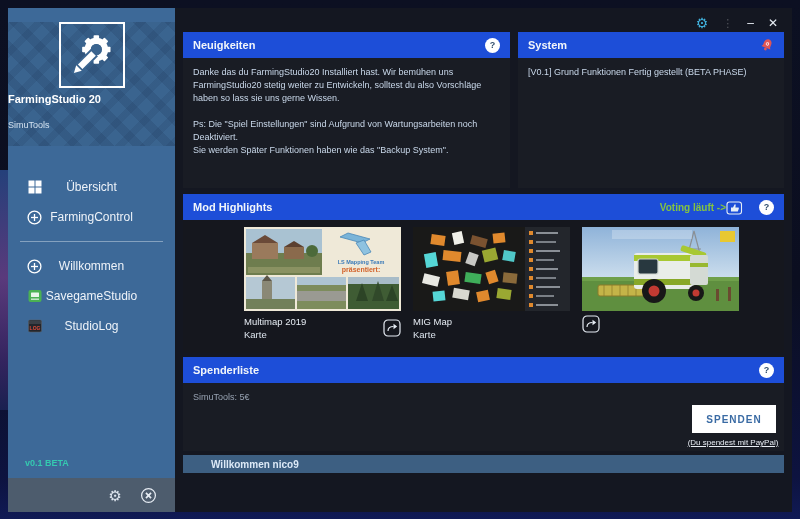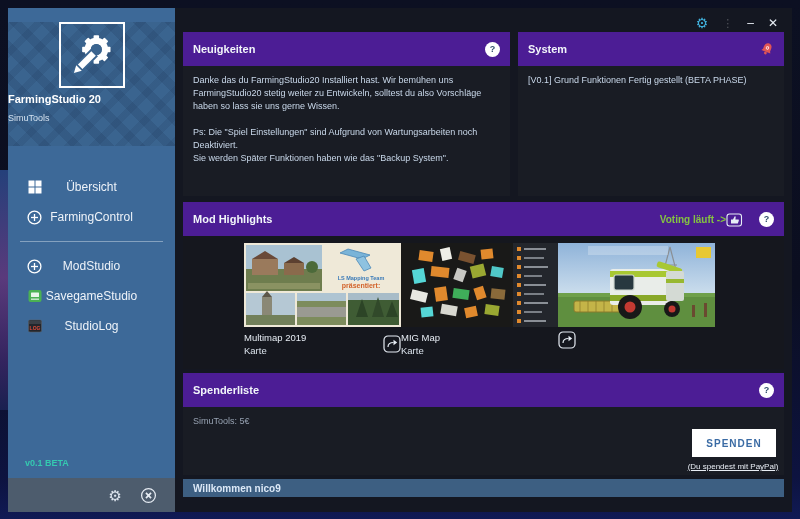--- a/index.html
+++ b/index.html
@@ -14,21 +14,21 @@
 
   
   .sidebar { position:relative; width:167px; flex:0 0 167px; background:#3d6998; }
   .logo-section { height:124px; background:#3a648f; 
     background-image:
       repeating-linear-gradient(45deg, rgba(26,48,82,.18) 0 9px, transparent 9px 22px),
       repeating-linear-gradient(-45deg, rgba(26,48,82,.14) 0 7px, transparent 7px 18px); }
   .logo-box { width:66px; height:66px; margin:14px auto 0; border:2px solid #fff; display:flex;
               align-items:center; justify-content:center; }
   .logo-title { margin-top:5px; color:#fff; font-size:11px; font-weight:bold; }
-  .logo-sub { margin-top:8px; color:#d4e2f0; font-size:9px; }
+  .logo-sub { margin-top:15px; color:#d4e2f0; font-size:9px; }
   .nav { margin-top:26px; }
   .nav-item { position:relative; height:30px; display:flex; align-items:center; cursor:pointer; }
   .nav-item .nicon { position:absolute; left:19px; width:15px; height:15px; display:flex;
                      align-items:center; justify-content:center; }
   .nav-item .nlabel { width:100%; text-align:center; color:#eef3f9; font-size:12px; }
   .nav-divider { height:1px; background:rgba(220,230,240,.45); margin:9px 12px; }
   .version { position:absolute; left:17px; bottom:44px; color:#35c9b0; font-size:9px; font-weight:bold; }
   .sidebar-footer { position:absolute; left:0; right:0; bottom:0; height:34px; background:#4d5c6d;
                     display:flex; align-items:center; justify-content:flex-end; gap:18px; padding-right:18px; }
   .footer-gear { color:#dde5ee; font-size:15px; line-height:1; cursor:pointer; }
@@ -37,58 +37,58 @@
   .main { position:relative; flex:1; background:#141721; display:flex; flex-direction:column; }
   .controls-row { height:24px; display:flex; align-items:center; justify-content:flex-end;
                   gap:14px; padding:6px 14px 0 0; }
   .ctl { font-size:12px; color:#e8eef5; line-height:1; cursor:pointer; }
   .ctl-gear { color:#41b1dd; font-size:14px; }
   .ctl-dots { color:rgba(255,255,255,.25); font-size:11px; cursor:default; }
   .page-title-row { height:36px; display:flex; align-items:center; padding-left:12px; }
   .page-title { color:#f2f5f9; font-size:13px; font-weight:bold; }
 
   .content { padding:0 8px; }
-  .panel-header { height:34px; background:#4c1d95; display:flex; align-items:center;
+  .panel-header { height:26px; background:#1d4ed8; display:flex; align-items:center;
                   padding:6px 10px; color:#f2f6fa; font-size:11px; font-weight:bold; }
   .panel-header .spacer { flex:1; }
   .panel-body { background:#191c24; color:#c9d8ea; font-size:9px; line-height:13px; padding:8px 10px; }
 
   .row1 { display:flex; gap:8px; }
   .panel-news { width:327px; flex:0 0 327px; }
   .panel-system { flex:1; }
   .row1 .panel-body { height:130px; }
   .news-ps { margin-top:13px; }
 
   .help-circle { width:15px; height:15px; border-radius:50%; background:#fff; color:#33506e;
                  font-size:9px; font-weight:bold; display:flex; align-items:center;
                  justify-content:center; cursor:pointer; }
 
   .highlights { margin-top:6px; }
   .voting-label { color:#84c341; font-size:10px; font-weight:bold; cursor:pointer; }
   .like-icon { margin-right:16px; cursor:pointer; display:flex; }
-  .cards-area { background:#15171e; height:133px; padding:7px 0 0 61px; display:flex; gap:0; }
+  .cards-area { background:#15171e; height:133px; padding:7px 0 0 61px; display:flex; gap:12px; }
   .card { width:157px; }
   .card-img { width:157px; height:84px; display:block; background:#000; cursor:pointer; }
   .card-meta { display:flex; margin-top:4px; }
   .card-texts { flex:1; }
   .card-title { color:#e6ecf3; font-size:9.5px; line-height:13px; }
   .card-sub { color:#dbe3ec; font-size:9.5px; line-height:13px; }
   .card-open { align-self:center; cursor:pointer; display:flex; }
 
   .donors { margin-top:4px; }
   .donors-body { position:relative; height:68px; }
   .donor-entry { color:#97a2b2; font-size:9px; }
   .donate-btn { position:absolute; right:8px; top:22px; width:84px; height:28px; background:#fff;
                 border:none; color:#3a6ba4; font-size:10px; font-weight:bold; letter-spacing:1px;
                 font-family:inherit; cursor:pointer; }
   .paypal-note { position:absolute; right:2px; top:53px; width:98px; text-align:center;
                  color:#e8edf4; font-size:8px;text-decoration:underline; }
 
   .bottombar { margin:4px 8px 0; height:18px; background:#3d5f82; display:flex; align-items:center;
-               padding-left:10px; color:#dce9f7; font-size:10px; font-weight:bold; }
+               padding-left:28px; color:#dce9f7; font-size:10px; font-weight:bold; }
 </style>
 </head>
 <body>
 
 <div class="frame">
   <div class="window">
 
     <aside class="sidebar">
       <div class="logo-section">
         <div class="logo-box">
@@ -140,21 +140,21 @@
         </div>
         <div class="nav-divider"></div>
         <div class="nav-item">
           <span class="nicon">
             <svg width="15" height="15" viewBox="0 0 15 15" fill="none" stroke="#fff" stroke-width="1.3">
               <circle cx="7.5" cy="7.5" r="6.4"></circle>
                 <line x1="7.5" y1="4" x2="7.5" y2="11"></line>
                 <line x1="4" y1="7.5" x2="11" y2="7.5"></line>
             </svg>
           </span>
-          <span class="nlabel">ModStudio</span>
+          <span class="nlabel">Willkommen</span>
         </div>
         <div class="nav-item">
           <span class="nicon">
             <svg width="14" height="14" viewBox="0 0 14 14">
               <rect x="0.5" y="1" width="13" height="12" rx="2" fill="#4bb153"></rect>
               <rect x="3" y="3.5" width="8" height="4.5" rx="0.5" fill="#e8f5e9"></rect>
               <rect x="3" y="9.5" width="8" height="1.4" fill="#cde9cf"></rect>
             </svg>
           </span>
           <span class="nlabel">SavegameStudio</span>

